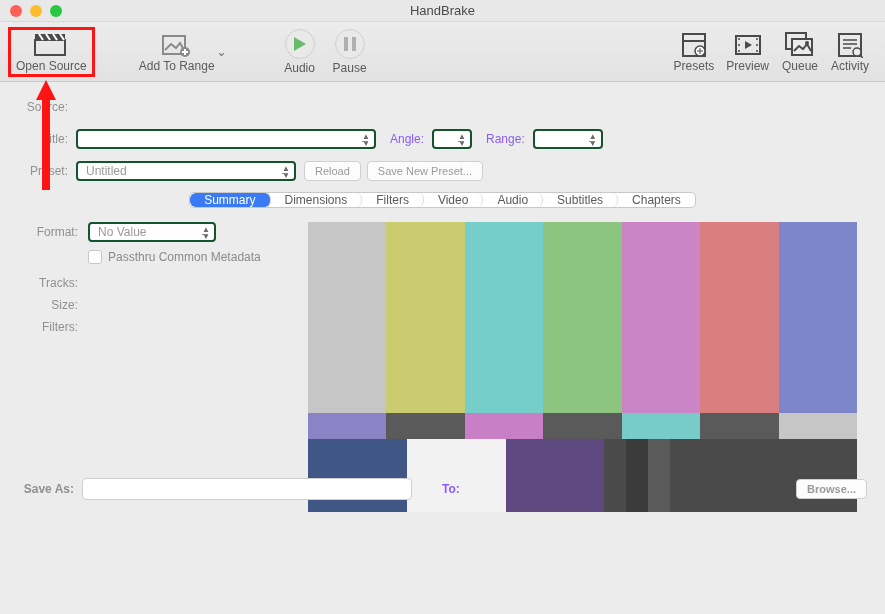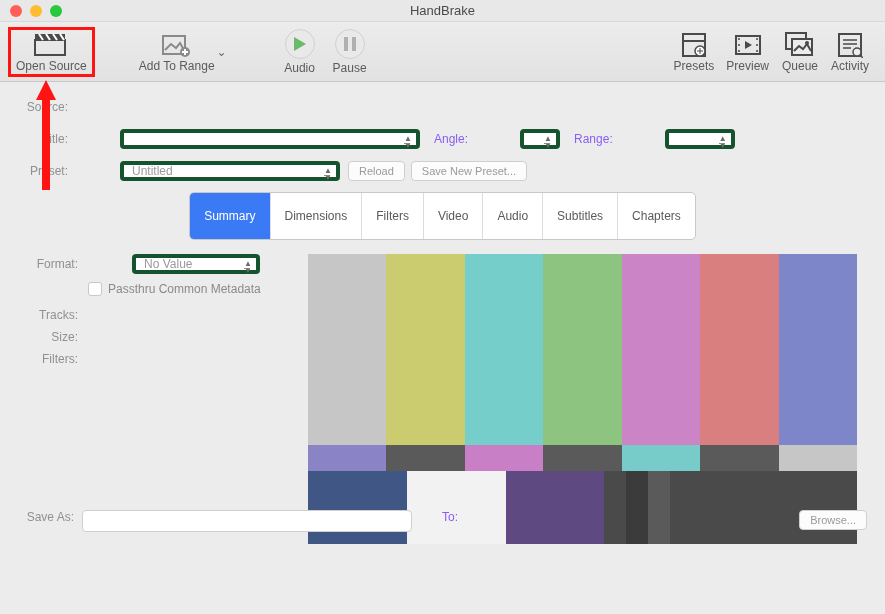--- a/index.html
+++ b/index.html
@@ -59,50 +59,50 @@
 .chev { width: 14px; text-align:center; color:#6a6a6a; font-size:12px; margin-left:-6px; margin-right:6px;}
 .circlebtn { width:30px; height:30px; border-radius:50%; background:#e9e9e9; border:1px solid #d0d0d0; display:flex; align-items:center; justify-content:center; margin-bottom:2px;}
 .content {
   padding: 14px 18px 0 18px;
   position: relative;
 }
 .row { display:flex; align-items:center; margin-bottom: 10px; min-height: 22px; }
 .lbl { width: 58px; text-align: right; padding-right: 8px; font-size: 12px; color:#909090; }
 .lbl2 { padding: 0 8px 0 14px; font-size: 12px; color:#8b5cf6; }
 .select {
-  background:#fff; border:4px solid #14532d; border-radius:4px; height:20px;
+  background:#fff; border:2px solid #14532d; border-radius:4px; height:20px;
   display:flex; align-items:center; padding:0 18px 0 8px; position:relative;
-  font-size:12px; color:#9a9a9a;margin-left:44px;
+  font-size:12px; color:#9a9a9a;
 }
 .select::after {
   content: ""; position:absolute; right:4px; top:3px; width:10px; height:14px;
   background:
    linear-gradient(#888,#888) center/6px 1px no-repeat;
 }
 .select .arrows { position:absolute; right:4px; top:2px; font-size:8px; line-height:7px; color:#6a6a6a;}
 .btn {
   background:#fcfcfc; border:1px solid #cfcfcf; border-radius:4px; height:20px;
   padding:0 10px; font-size:11px; color:#9a9a9a; display:flex; align-items:center;
 }
 .tabbar { display:flex; justify-content:center; margin: 8px 0 14px; }
 .tabs { display:flex; border:1px solid #c8c8c8; border-radius:5px; overflow:hidden; background:#fff;}
-.tab { padding: 16px 14px; font-size:12px; color:#5a5a5a; border-right:1px solid #dcdcdc;}
+.tab { padding: 0 14px; font-size:12px; color:#5a5a5a; border-right:1px solid #dcdcdc;border-radius:6px;}
 .tab:last-child { border-right:none; }
 .tab.active { background:#3b7af5; color:#fff; }
 .panel { display:flex; gap: 20px; padding: 0 10px; }
 .left { width: 260px; }
 .leftrow { display:flex; align-items:center; margin-bottom:8px; }
 .leftlbl { width:60px; text-align:right; padding-right:10px; font-size:12px; color:#909090;}
 .cb { width:14px; height:14px; background:#fff; border:1px solid #c8c8c8; border-radius:3px; margin-right:6px;}
 .preview { flex:1; background:#888; height:290px; display:flex; flex-direction:column; }
 .bars1 { flex: 0 0 66%; display:flex; }
 .bars2 { flex: 0 0 9%; display:flex; }
 .bars3 { flex: 0 0 25%; display:flex; }
 .b { height:100%; }
-.footer { position:absolute; bottom:12px; left:18px; right:18px; display:flex; align-items:flex-start; }
+.footer { position:absolute; bottom:12px; left:18px; right:18px; display:flex; align-items:center;font-weight:bold; }
 .input { background:#fff; border:1px solid #cfcfcf; border-radius:4px; height:22px; flex:0 0 330px; }
 .arrow-annot {
   position:absolute;
   left: 36px; top: 80px;
   pointer-events: none;
 }
 svg { display:block; }
 </style>
 </head>
 <body>

